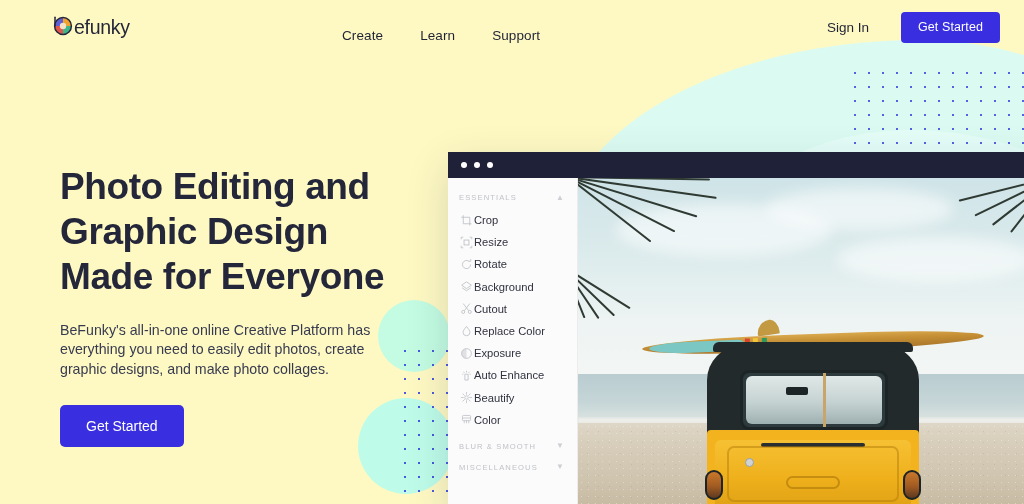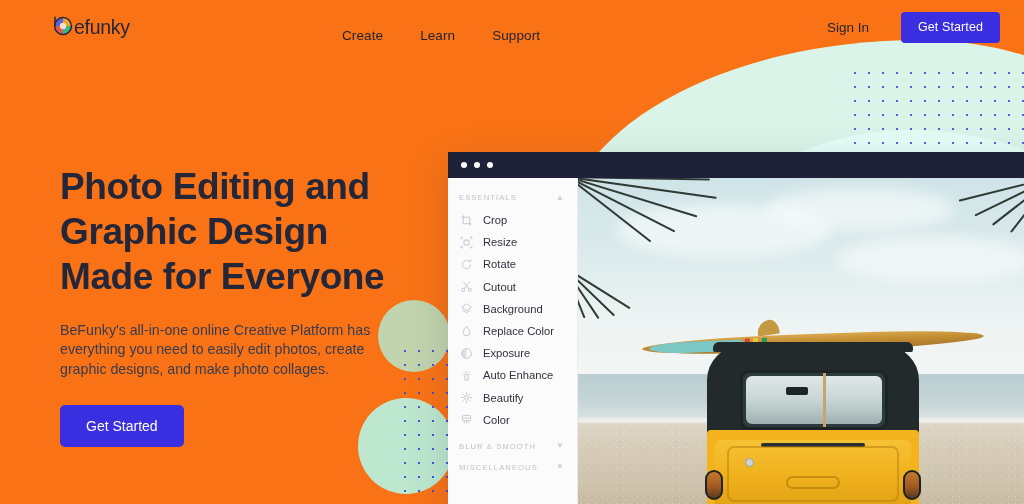--- a/index.html
+++ b/index.html
@@ -4,21 +4,21 @@
 <style>
   * { box-sizing: border-box; margin: 0; padding: 0; }
   html, body {
     width: 1024px; height: 504px;
     overflow: hidden;
     font-family: "Liberation Sans", sans-serif;
   }
   .page {
     position: relative;
     width: 1024px; height: 504px;
-    background: #f97316;
+    background: #fef9c3;
     overflow: hidden;
   }
 
   
   .bg-layer { position: absolute; inset: 0; overflow: hidden; pointer-events: none; }
 
   .wave-blob {
     position: absolute;
     left: 560px; top: 40px;
     width: 620px; height: 330px;
@@ -192,21 +192,20 @@
     padding: 5px 12px 7px 11px;
     font-size: 7.6px;
     letter-spacing: 1.1px;
     color: #c0c2c8;
     text-transform: uppercase;
     cursor: pointer;
   }
   .sec-head .chev { color: #cdcfd4; font-size: 8px; line-height: 1; }
   .menu-item {
     display: flex; align-items: center;
-    gap: 9px;
     padding: 3.6px 11px;
     cursor: pointer;
   }
   .menu-item .ico {
     width: 15px; height: 15px;
     flex: 0 0 15px;
     display: flex; align-items: center; justify-content: center;
     color: #bfc2c8;
   }
   .menu-item .ico svg { display: block; }
@@ -477,36 +476,36 @@
               <path d="M13 8a5 5 0 1 1-2.2-4.1"></path>
               <path d="M13.2 1.4V4h-2.6"></path>
             </svg>
           </span>
           <span class="lbl">Rotate</span>
         </div>
 
         <div class="menu-item">
           <span class="ico">
             <svg width="13" height="13" viewBox="0 0 16 16" fill="none" stroke="currentColor" stroke-width="1.1">
+              <path d="M8 2.2 14 6.4 8 10.6 2 6.4z"></path>
+              <path d="M2.6 9.6 8 13.2l5.4-3.6"></path>
+            </svg>
+          </span>
+          <span class="lbl">Background</span>
+        </div>
+
+        <div class="menu-item">
+          <span class="ico">
+            <svg width="13" height="13" viewBox="0 0 16 16" fill="none" stroke="currentColor" stroke-width="1.1">
               <circle cx="4" cy="12.2" r="1.9"></circle>
                 <circle cx="12" cy="12.2" r="1.9"></circle>
               <path d="M5.3 10.8 12 2M10.7 10.8 4 2"></path>
             </svg>
           </span>
           <span class="lbl">Cutout</span>
-        </div>
-
-        <div class="menu-item">
-          <span class="ico">
-            <svg width="13" height="13" viewBox="0 0 16 16" fill="none" stroke="currentColor" stroke-width="1.1">
-              <path d="M8 2.2 14 6.4 8 10.6 2 6.4z"></path>
-              <path d="M2.6 9.6 8 13.2l5.4-3.6"></path>
-            </svg>
-          </span>
-          <span class="lbl">Background</span>
         </div>
 
         <div class="menu-item">
           <span class="ico">
             <svg width="13" height="13" viewBox="0 0 16 16" fill="none" stroke="currentColor" stroke-width="1.1">
               <path d="M8 1.8c2.6 3.2 4.2 5.3 4.2 7.2A4.2 4.2 0 0 1 8 13.2 4.2 4.2 0 0 1 3.8 9c0-1.9 1.6-4 4.2-7.2z"></path>
             </svg>
           </span>
           <span class="lbl">Replace Color</span>
         </div>

